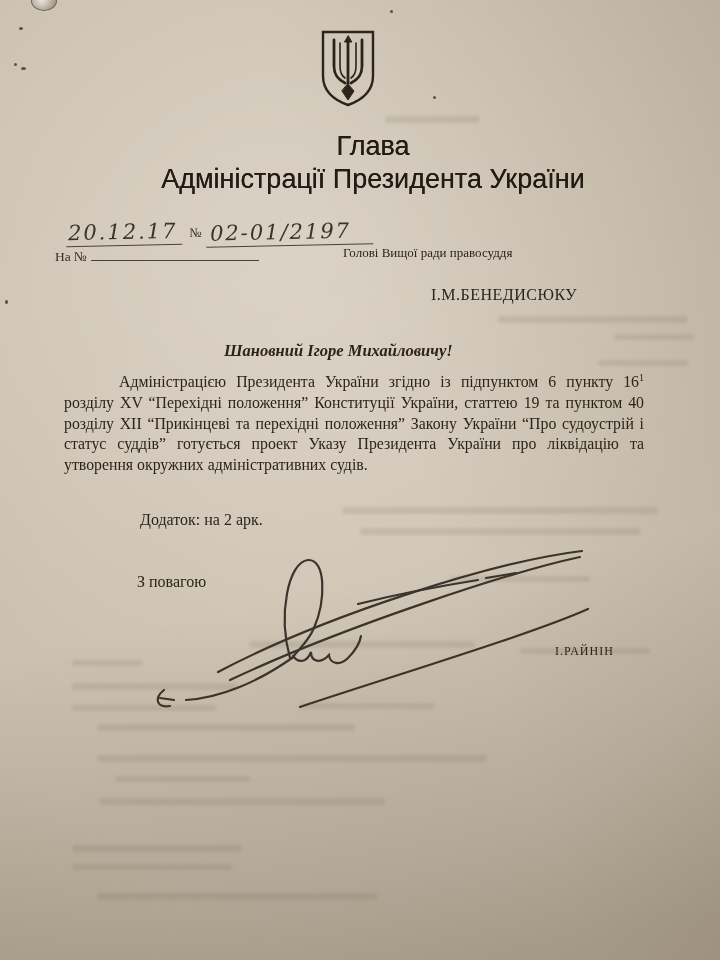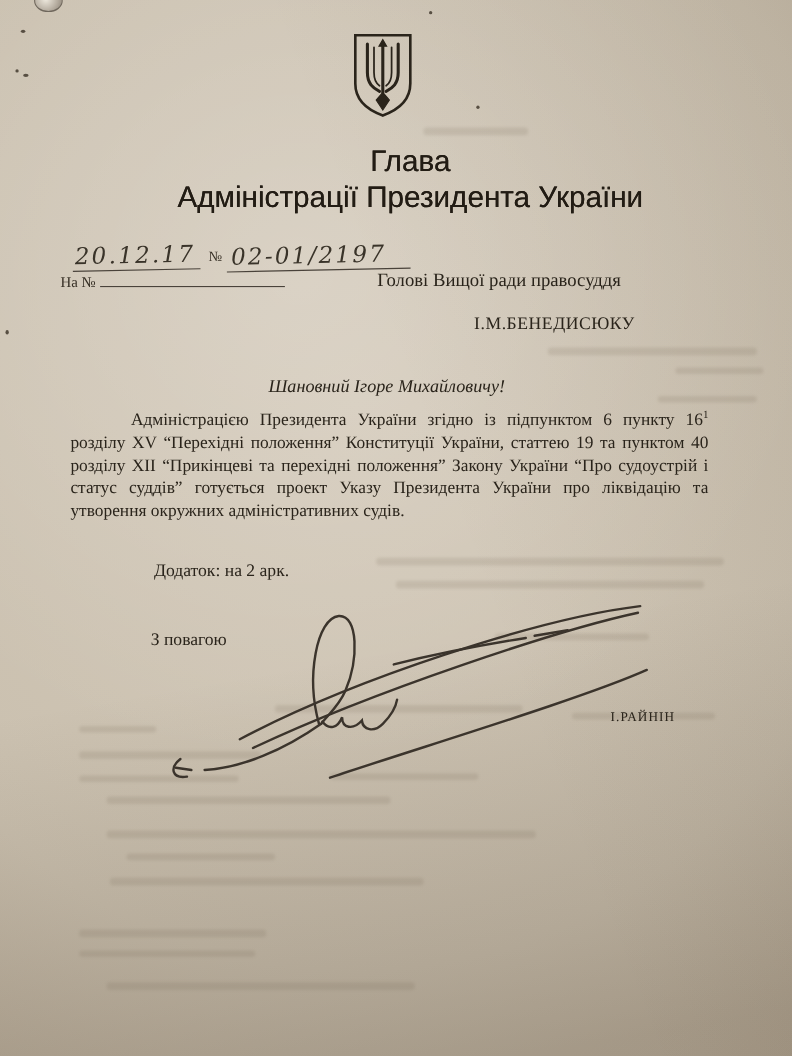--- a/index.html
+++ b/index.html
@@ -26,24 +26,24 @@
   
   .refrow{left:66px;top:220px;white-space:nowrap;}
   .hand{font-family:"DejaVu Serif",serif;font-style:italic;font-size:21px;
     color:#393329;letter-spacing:2px;display:inline-block;transform:rotate(-1.2deg);}
   .u1{border-bottom:1.6px solid #49423a;padding:0 4px 1px 2px;}
   .u2{border-bottom:1.6px solid #49423a;padding:0 22px 1px 4px;}
   .nosign{font-size:13px;color:#352e24;margin:0 4px 0 8px;vertical-align:2px;display:inline-block;}
   .narow{left:55px;top:248px;font-size:13.5px;color:#352e24;}
   .naline{display:inline-block;width:168px;border-bottom:1.4px solid #49423a;height:12px;margin-left:4px;}
   
-  .rec1{left:343px;top:245px;font-size:17px;}
+  .rec1{left:343px;top:245px;font-size:13px;}
   .rec2{left:431px;top:286px;font-size:16px;font-weight:normal;letter-spacing:.5px;}
   
-  .salut{left:244px;top:341px;font-size:16.5px;font-weight:normal;font-style:italic;text-align:right;}
+  .salut{left:224px;top:341px;font-size:16.5px;font-weight:bold;font-style:italic;text-align:right;}
   .bodytext{left:64px;top:372px;width:580px;font-size:15.8px;line-height:20.8px;
     text-align:justify;}
   .bodytext p{margin:0;text-indent:55px;}
   sup{font-size:10px;line-height:0;}
   .attach{left:140px;top:511px;font-size:16px;}
   .closing{left:137px;top:563px;font-size:16px;margin-top:10px;}
   .signer{left:555px;top:644px;font-size:12px;font-weight:normal;letter-spacing:1px;}
   
   .bleed{background:#6b5d4a;opacity:.14;filter:blur(1.6px);border-radius:3px;}
   svg{display:block;}

